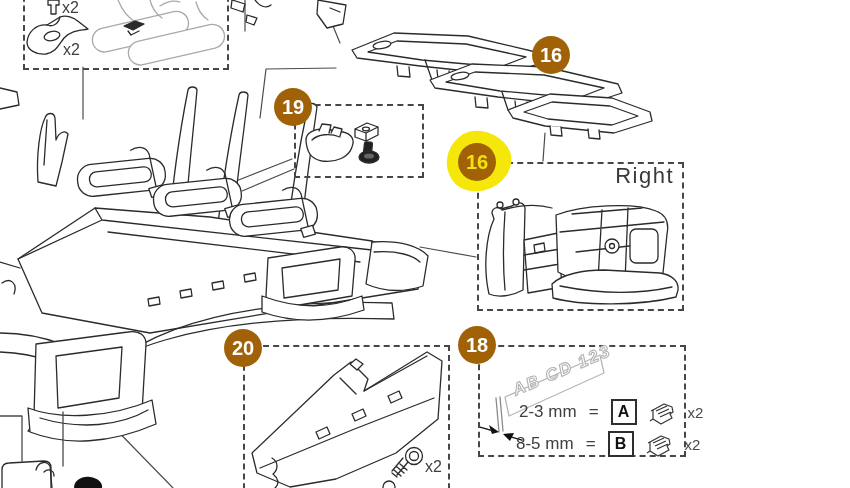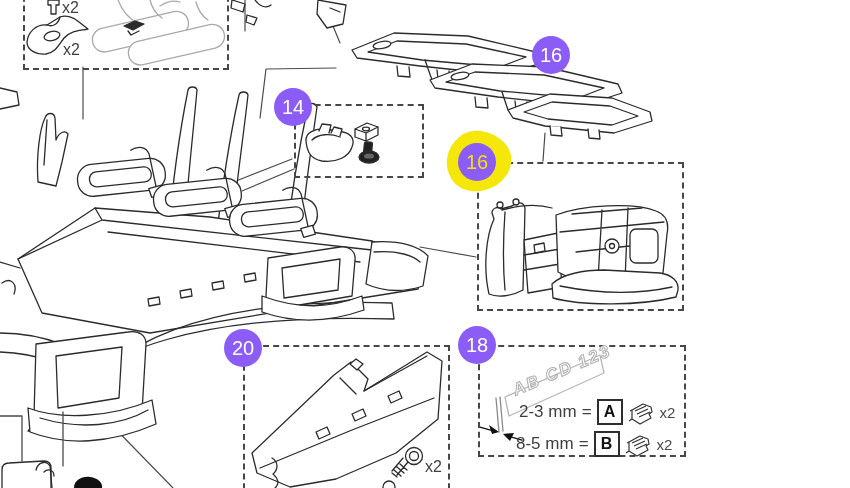--- a/index.html
+++ b/index.html
@@ -2,31 +2,31 @@
 <html><head>
 <meta charset="utf-8">
 <style>
   html,body{margin:0;padding:0;background:#fff;}
   .stage{position:relative;width:850px;height:488px;background:#ffffff;overflow:hidden;
          font-family:"Liberation Sans",sans-serif;}
   svg.art{position:absolute;left:0;top:0;z-index:1;}
   .dashed{position:absolute;border:2px dashed #474747;z-index:2;background:transparent;}
   .blob{position:absolute;left:447px;top:131px;width:64px;height:61px;background:#f6e70b;
         border-radius:46% 54% 58% 42% / 52% 44% 56% 48%;transform:rotate(9deg);z-index:4;}
-  .badge{position:absolute;width:38px;height:38px;border-radius:50%;background:#8b5cf6;
-         color:#fff;font-weight:400;font-size:20px;display:flex;align-items:center;
+  .badge{position:absolute;width:38px;height:38px;border-radius:50%;background:#a16207;
+         color:#fff;font-weight:700;font-size:20px;display:flex;align-items:center;
          justify-content:center;z-index:5;letter-spacing:0;}
   .badge.hl{color:#f2e20a;}
   .x2{position:absolute;color:#3f3f3f;font-size:16px;z-index:6;}
   .right-label{position:absolute;left:556px;top:163px;width:118px;text-align:right;
                color:#3a3a3a;font-size:22px;letter-spacing:1.5px;z-index:6;}
   .plate-text{position:absolute;left:510px;top:382px;transform:rotate(-23deg);
               transform-origin:0 0;font-weight:700;font-style:italic;font-size:17px;
               letter-spacing:2px;color:#fff;-webkit-text-stroke:1.1px #b3b3b3;z-index:6;}
-  .spec{position:absolute;display:flex;align-items:center;gap:5px;z-index:6;
+  .spec{position:absolute;display:flex;align-items:center;gap:12px;z-index:6;
         color:#3f3f3f;font-size:17px;white-space:nowrap;}
   .spec .optbox{width:22px;height:22px;border:2px solid #2e2e2e;display:flex;
         align-items:center;justify-content:center;font-weight:700;font-size:16px;
         color:#111;background:#fff;}
   .spec .qty{font-size:15px;color:#4a4a4a;}
   .clip-icon{display:block;}
 </style>
 </head>
 <body>
 
@@ -189,29 +189,30 @@
     </g>
   </svg>
 
   <div class="dashed" style="left:23px;top:-14px;width:202px;height:80px;"></div>
   <div class="dashed" style="left:294px;top:104px;width:126px;height:70px;"></div>
   <div class="dashed" style="left:477px;top:162px;width:203px;height:145px;"></div>
   <div class="dashed" style="left:243px;top:345px;width:203px;height:160px;"></div>
   <div class="dashed" style="left:478px;top:345px;width:204px;height:108px;"></div>
 
   <div class="blob"></div>
-  <div class="badge" style="left:274px;top:88px;">14</div>
+  <div class="badge" style="left:274px;top:88px;">19</div>
   <div class="badge" style="left:532px;top:36px;">16</div>
   <div class="badge hl" style="left:458px;top:143px;">16</div>
   <div class="badge" style="left:224px;top:329px;">20</div>
   <div class="badge" style="left:458px;top:326px;">18</div>
 
   <span class="x2" style="left:62px;top:-1px;">x2</span>
   <span class="x2" style="left:63px;top:41px;">x2</span>
   <span class="x2" style="left:425px;top:458px;">x2</span>
+  <div class="right-label">Right</div>
   <div class="plate-text">AB CD 123</div>
 
   <div class="spec" style="left:519px;top:399px;">
     <span>2-3 mm</span>
     <span>=</span>
     <span class="optbox">A</span>
     <svg class="clip-icon" width="27" height="25" viewBox="0 0 27 25" fill="#fff" stroke="#333" stroke-width="1.2" stroke-linejoin="round">
       <path d="M4,10 L15,4 L23,7 L24,12 L21,14 L23,18 L12,24 L4,19 Z"></path>
       <path d="M7,11 L18,6 M9,14 L20,9 M11,17 L22,12 M4,19 l-3,2 M4,10 l-2,1" fill="none"></path>
     </svg>

